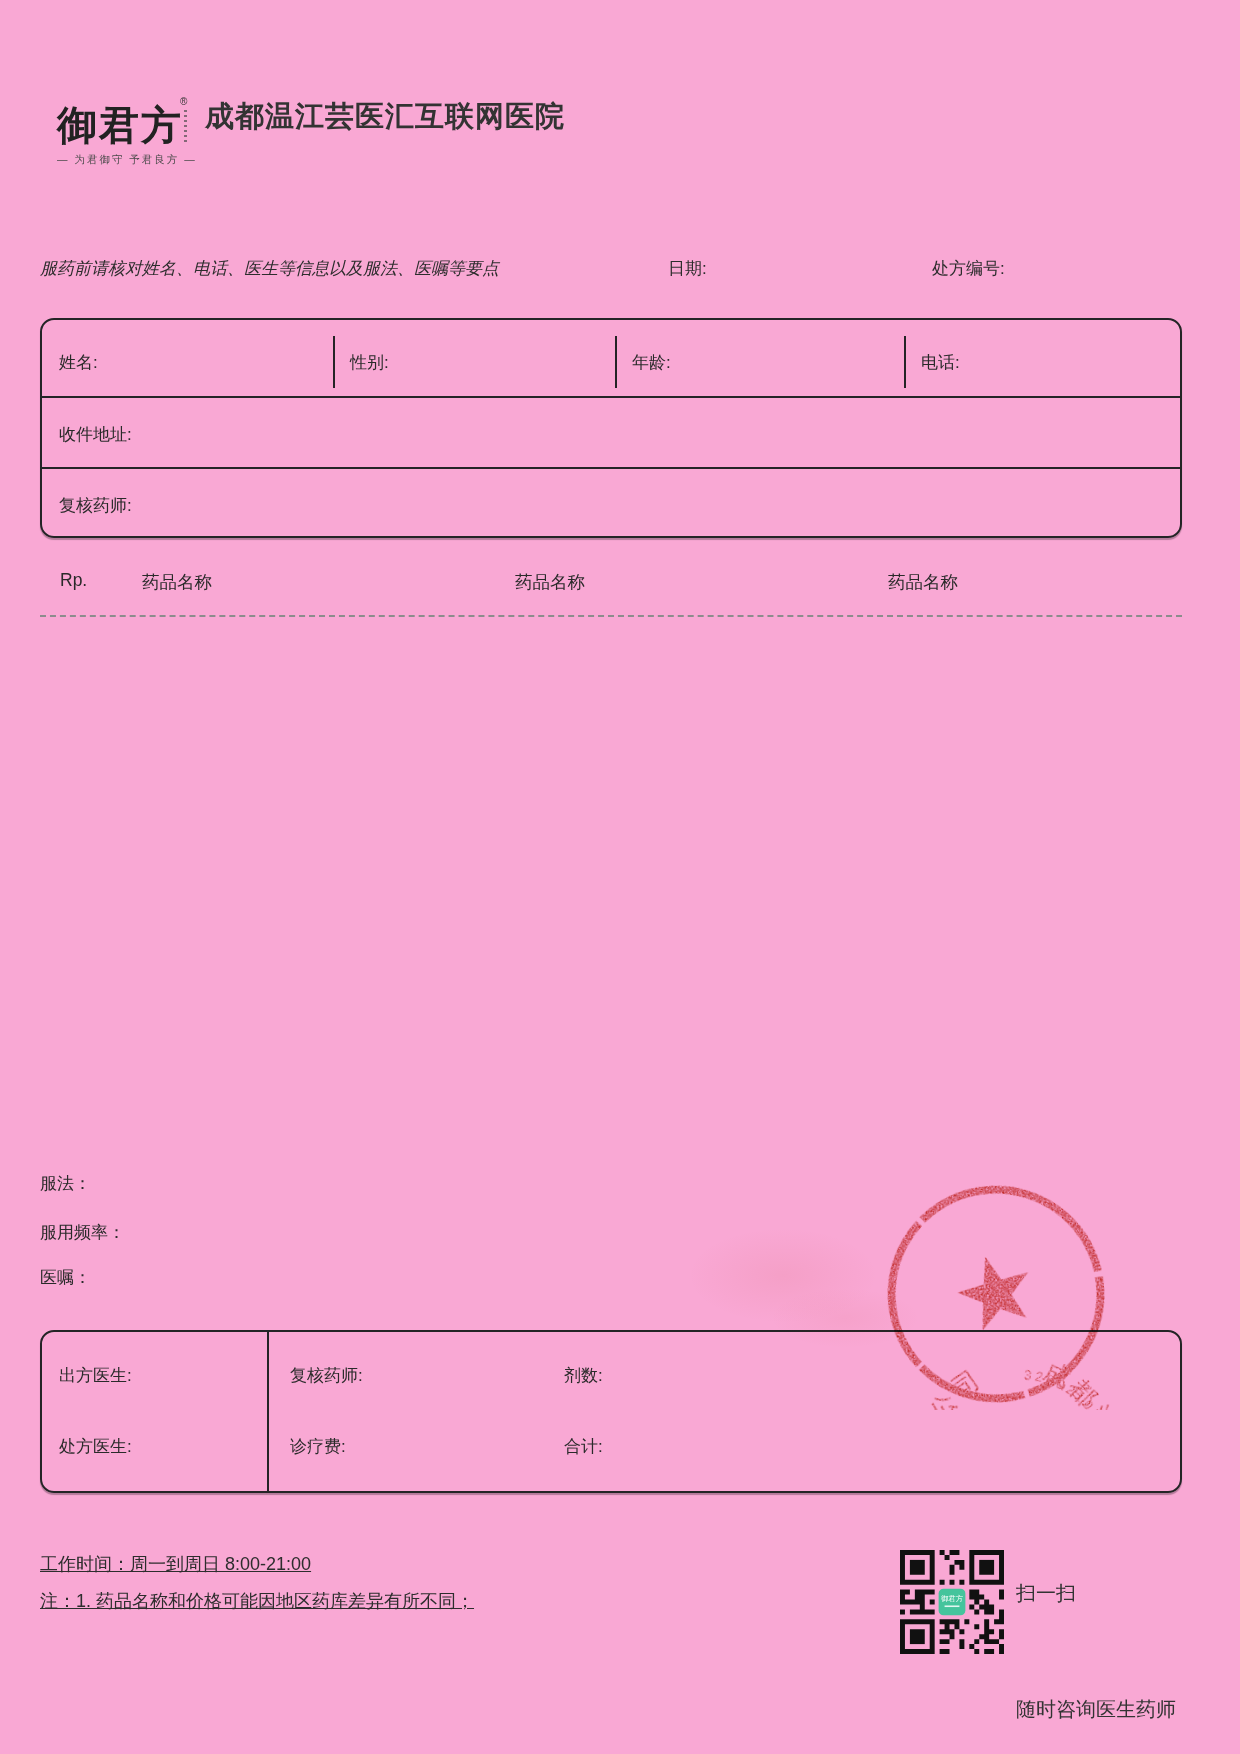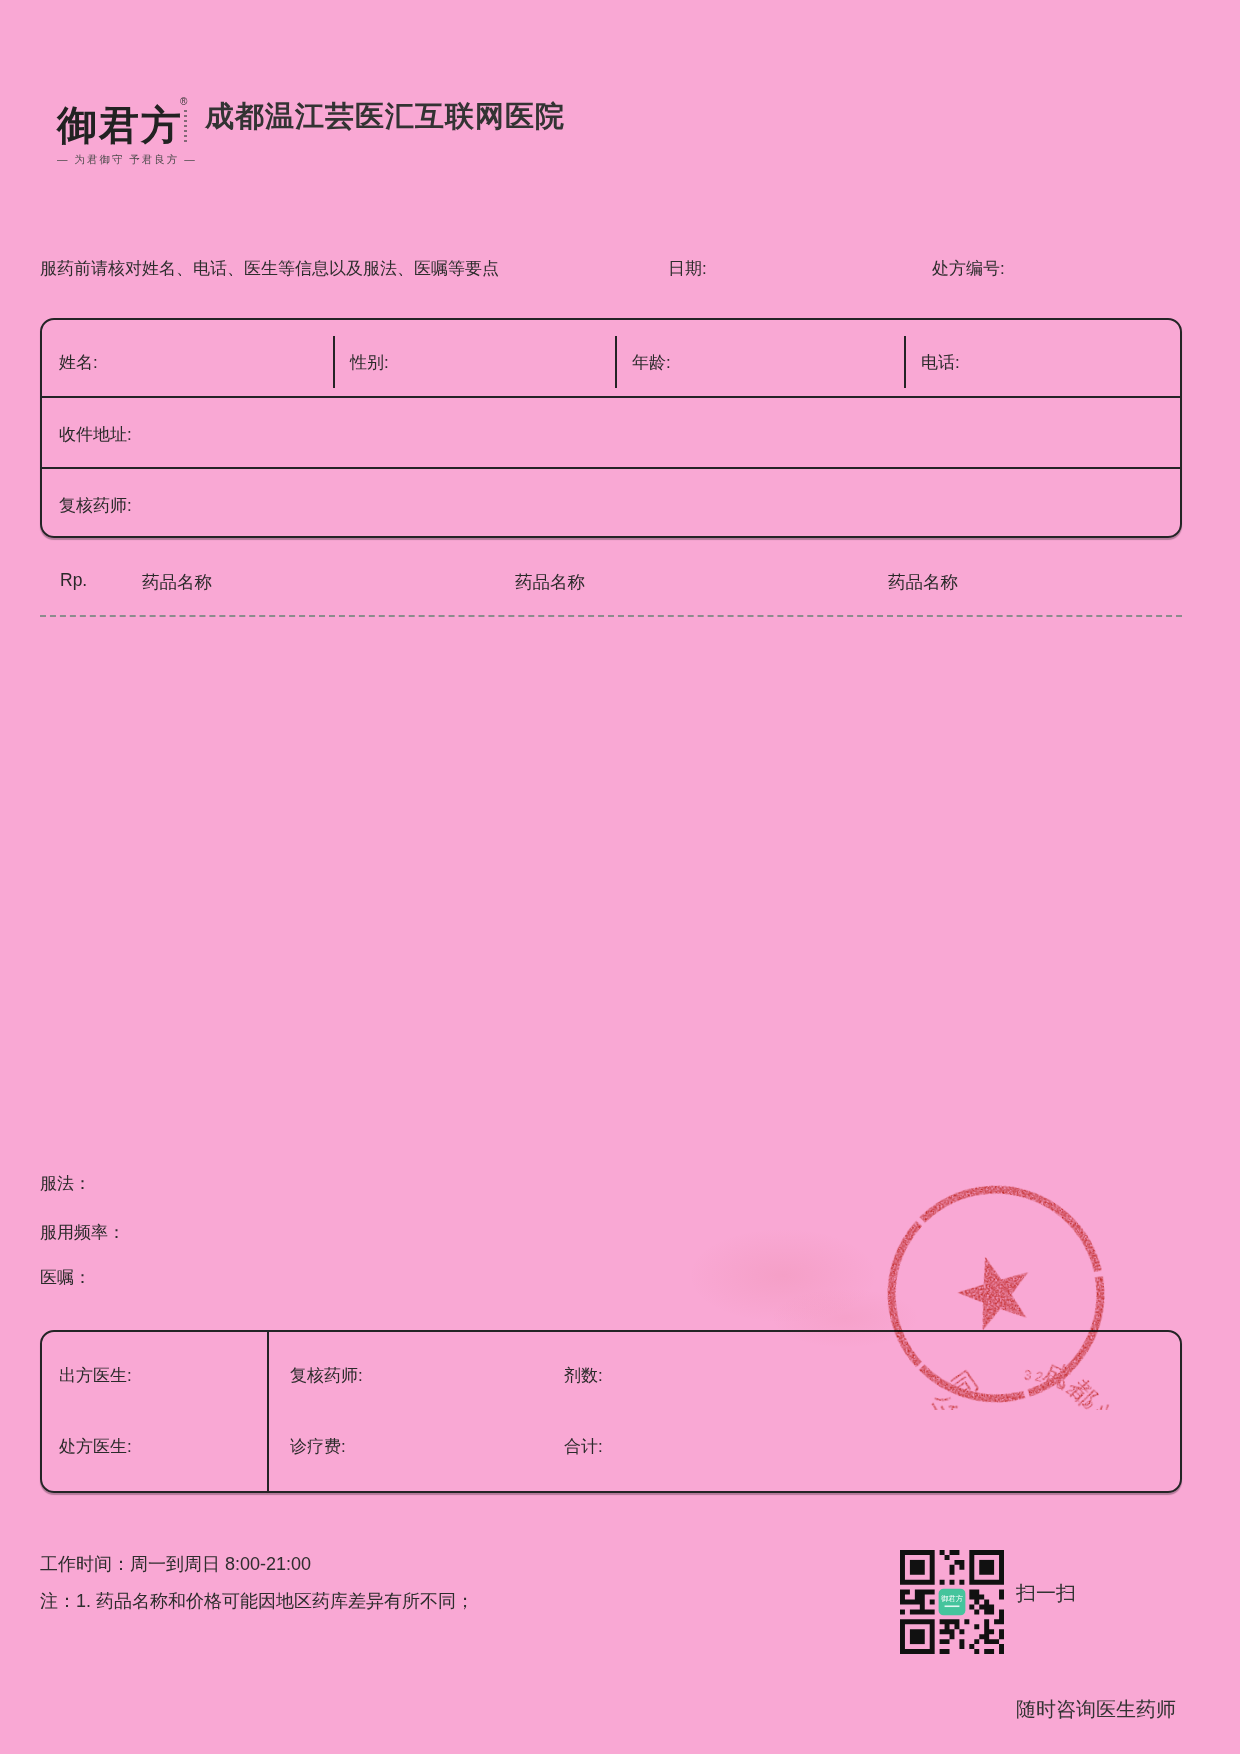--- a/index.html
+++ b/index.html
@@ -14,21 +14,21 @@
   .logo-text { left:57px; top:98px; font-family:"DejaVu Serif", serif; font-weight:700;
     font-size:40px; letter-spacing:2px; color:#222; }
   .logo-reg { left:180px; top:96px; font-size:10px; color:#333; }
   .logo-vert { left:184px; top:110px; width:3px; height:34px; opacity:.65;
     background:repeating-linear-gradient(#444 0 2.5px, transparent 2.5px 5px); }
   .logo-tagline { left:57px; top:153px; font-size:10.5px; letter-spacing:2px; color:#4a4a4a; white-space:nowrap; }
   .hospital-title { left:205px; top:97px; font-size:29px; font-weight:700; letter-spacing:1px; color:#333; }
 
   
   .notice { top:257px; font-size:17px; color:#2d2d2d; }
-  .notice-text { left:40px; }
+  .notice-text { left:40px;font-style:italic; }
   .date-label { left:668px; }
   .rx-label { left:932px; }
 
   
   .box { border:2.5px solid #242426; border-radius:14px; background:transparent;
     box-shadow:0 2px 1px rgba(0,0,0,.28);text-align:right; }
   .patient-box { left:40px; top:318px; width:1142px; height:220px; }
   .hline { position:absolute; left:0; width:100%; height:2.2px; background:#242426; }
   .vdiv { position:absolute; width:2px; background:#242426; }
   .flabel { position:absolute; font-size:17px; color:#2a2a2a; white-space:nowrap; }
@@ -45,21 +45,21 @@
 
   
   .stamp { left:880px; top:1178px; width:232px; height:232px; mix-blend-mode:multiply; opacity:.92; }
   .stamp svg text { font-family:"Liberation Sans", sans-serif; }
   .smudge1 { left:688px; top:1228px; width:190px; height:95px; border-radius:50%;
     background:radial-gradient(closest-side, rgba(195,60,48,.08), rgba(195,60,48,0)); }
   .smudge2 { left:770px; top:1288px; width:150px; height:60px; border-radius:50%;
     background:radial-gradient(closest-side, rgba(195,60,48,.06), rgba(195,60,48,0)); }
 
   
-  .foot-line { left:40px; font-size:18px; color:#2d2d2d; }
+  .foot-line { left:40px; font-size:18px; color:#2d2d2d;text-decoration:underline; }
   .qr-wrap { left:900px; top:1550px; width:104px; height:104px; }
   .qr-caption-1 { left:1016px; top:1580px; font-size:20px; color:#333; }
   .qr-caption-2 { left:1016px; top:1696px; font-size:20px; color:#333; }
   .qr-logo-rect { fill:var(--qr-logo-color,#45c49c); }
   .stamp-ink { stroke:var(--stamp-color,#c12e1f); }
   .stamp-fill { fill:var(--stamp-color,#c12e1f); }
 </style>
 </head>
 <body>
 

